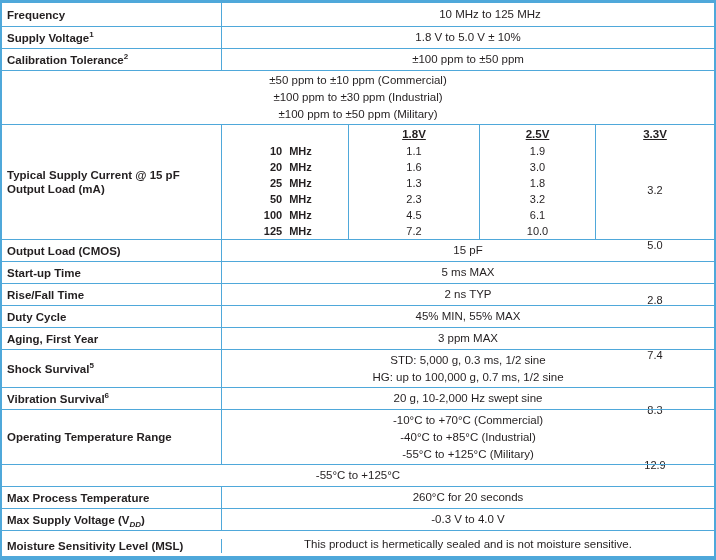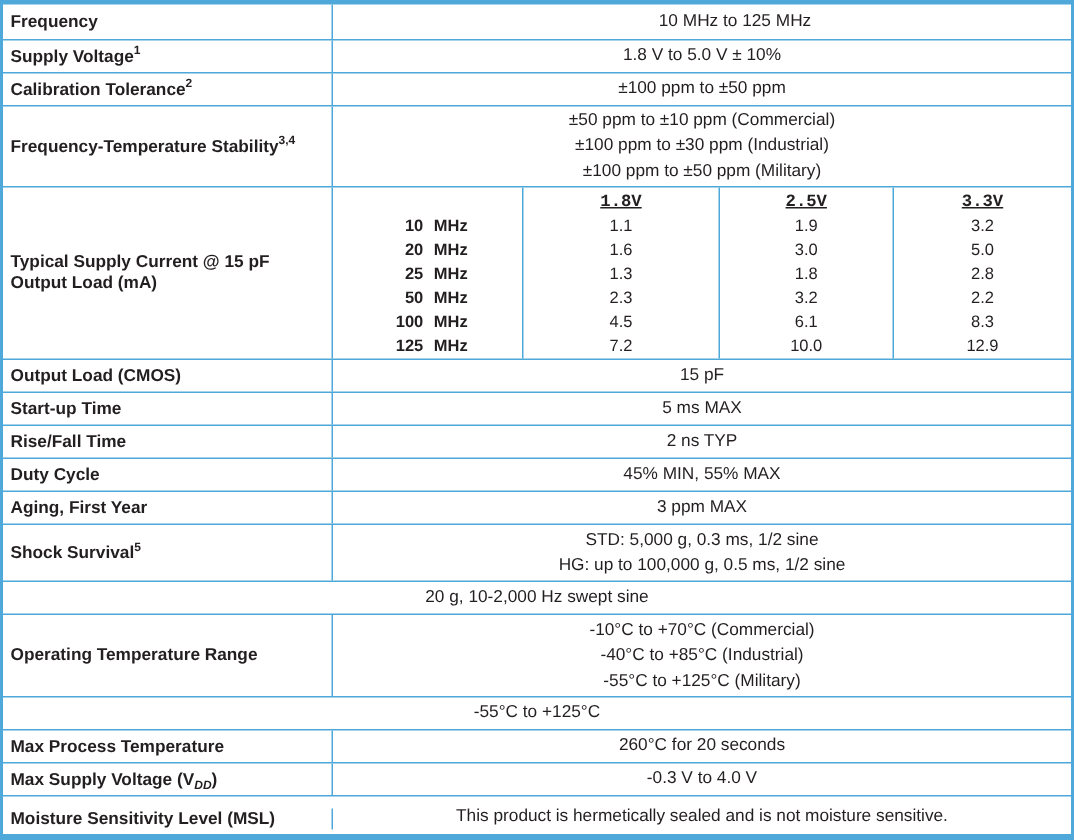--- a/index.html
+++ b/index.html
@@ -42,22 +42,22 @@
     display:flex;flex-direction:column;justify-content:center;
     text-align:center;font-size:11.5px;line-height:17px;
   }
   .value .line{width:100%;}
   
   .sc-grid{flex-direction:row;justify-content:flex-start;padding:0;}
   .sc-col{display:flex;flex-direction:column;align-items:center;padding-top:1px;}
   .sc-col.freq{flex:0 0 126px;}
   .sc-col.v18{flex:0 0 131px;border-left:1.5px solid var(--border);}
   .sc-col.v25{flex:0 0 116px;border-left:1.5px solid var(--border);}
-  .sc-col.v33{flex:1 1 auto;border-left:1.5px solid var(--border);}
-  .sc-head{height:17px;line-height:17px;font-weight:bold;text-decoration:underline;font-size:11.5px;font-family:Liberation Mono, monospace;}
+  .sc-col.v33{flex:1 1 auto;border-left:1.5px solid var(--border);gap:39px;}
+  .sc-head{height:17px;line-height:17px;font-weight:bold;text-decoration:underline;font-size:11.5px;}
   .sc-cell{height:16px;line-height:16px;font-size:11px;}
   .sc-cell.fcell{font-weight:bold;}
   .fnum{display:inline-block;width:24px;text-align:right;margin-right:7px;}
 </style>
 </head>
 <body>
 
 <div class="spec-table">
 
   <div class="row h24">
@@ -81,23 +81,20 @@
   <div class="row">
     <div class="param">
         <span><span>Calibration Tolerance</span><sup class="fn">2</sup></span>
       </div>
     <div class="value">
         <span class="line">±100 ppm to ±50 ppm</span>
       </div>
   </div>
 
   <div class="row h54">
-    <div class="param">
-        <span><span>Frequency-Temperature Stability</span><sup class="fn">3,4</sup></span>
-      </div>
     <div class="value">
       <span class="line">±50 ppm to ±10 ppm (Commercial)</span>
       <span class="line">±100 ppm to ±30 ppm (Industrial)</span>
       <span class="line">±100 ppm to ±50 ppm (Military)</span>
     </div>
   </div>
 
   <div class="row h115">
     <div class="param">
         <span>Typical Supply Current @ 15 pF Output Load (mA)</span>
@@ -128,21 +125,21 @@
         <div class="sc-cell">1.8</div>
         <div class="sc-cell">3.2</div>
         <div class="sc-cell">6.1</div>
         <div class="sc-cell">10.0</div>
       </div>
       <div class="sc-col v33">
         <div class="sc-head">3.3V</div>
         <div class="sc-cell">3.2</div>
         <div class="sc-cell">5.0</div>
         <div class="sc-cell">2.8</div>
-        <div class="sc-cell">2.2</div>
+        <div class="sc-cell">7.4</div>
         <div class="sc-cell">8.3</div>
         <div class="sc-cell">12.9</div>
       </div>
     </div>
   </div>
 
   <div class="row">
     <div class="param">
         <span>Output Load (CMOS)</span>
       </div>
@@ -186,25 +183,28 @@
         <span class="line">3 ppm MAX</span>
       </div>
   </div>
 
   <div class="row h38">
     <div class="param">
         <span><span>Shock Survival</span><sup class="fn">5</sup></span>
       </div>
     <div class="value">
       <span class="line">STD: 5,000 g, 0.3 ms, 1/2 sine</span>
-      <span class="line">HG: up to 100,000 g, 0.5 ms, 1/2 sine</span>
-    </div>
-  </div>
-
-  <div class="row">
+      <span class="line">HG: up to 100,000 g, 0.7 ms, 1/2 sine</span>
+    </div>
+  </div>
+
+  <div class="row">
+    <div class="param">
+        <span><span>Vibration Survival</span><sup class="fn">6</sup></span>
+      </div>
     <div class="value">
         <span class="line">20 g, 10-2,000 Hz swept sine</span>
       </div>
   </div>
 
   <div class="row h55">
     <div class="param">
         <span>Operating Temperature Range</span>
       </div>
     <div class="value">

